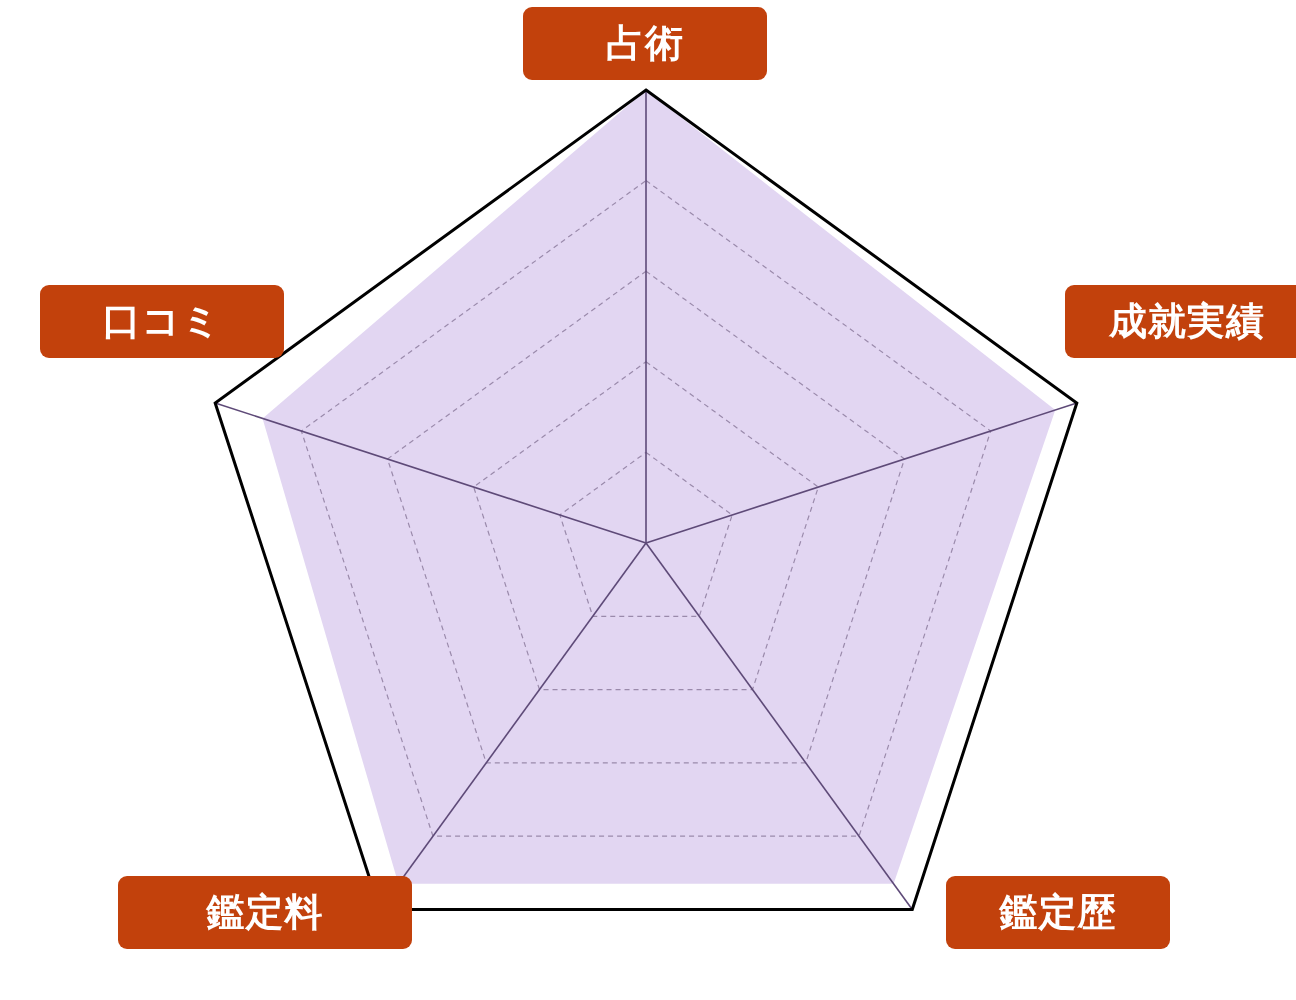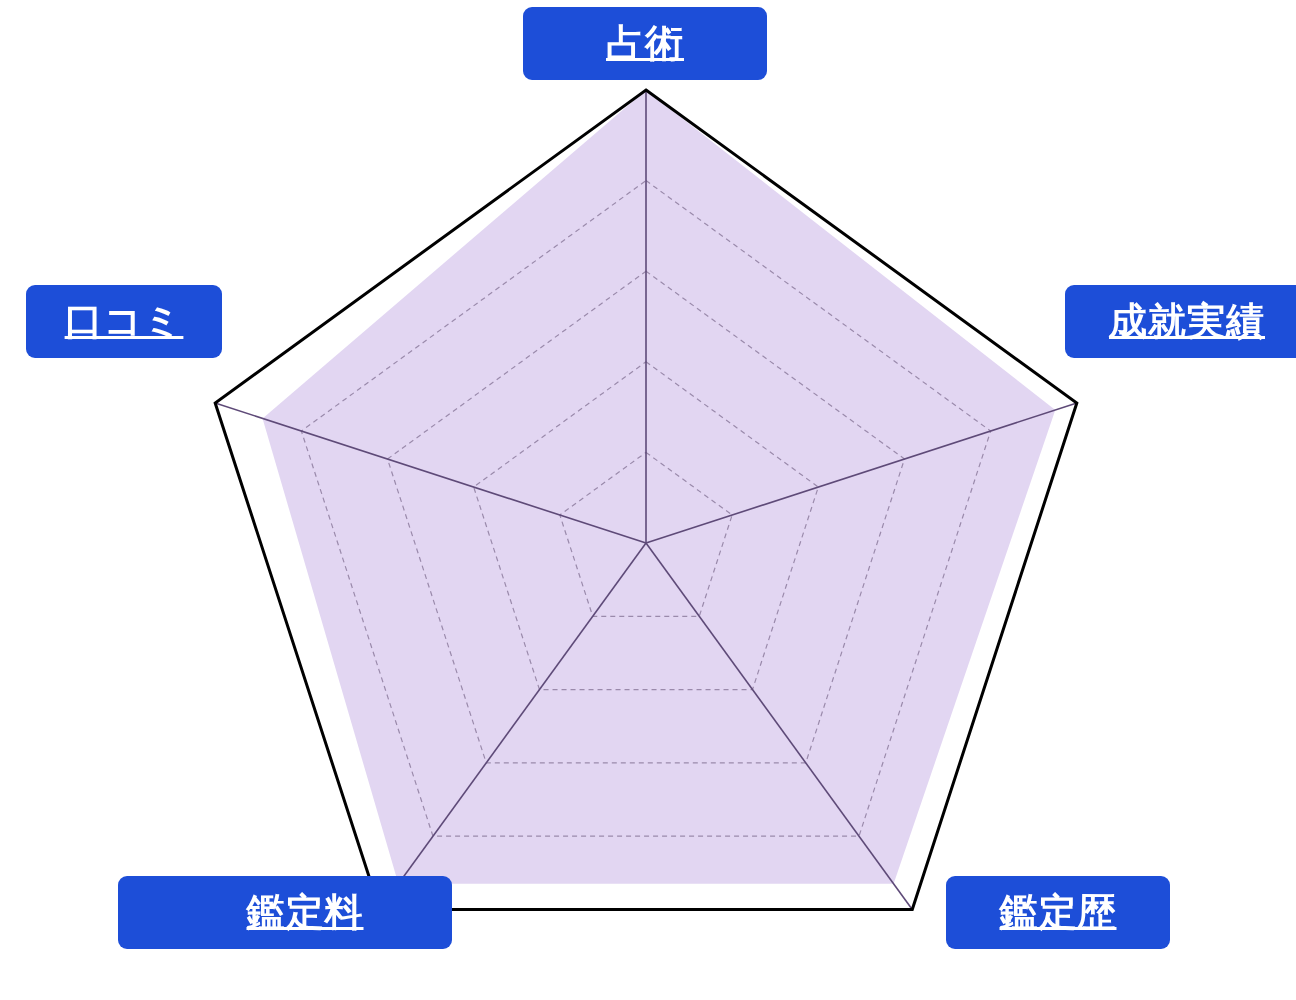--- a/index.html
+++ b/index.html
@@ -1,28 +1,27 @@
 <!DOCTYPE html>
 <html><head>
 <meta charset="utf-8">
 <style>
   html, body { margin: 0; padding: 0; background: #ffffff; }
   body { width: 1296px; height: 1000px; position: relative; overflow: hidden; font-family: "DejaVu Sans", "Liberation Sans", sans-serif; }
   #chart { position: absolute; left: 0; top: 0; }
   .axis-label {
     position: absolute;
-    background: #1d4ed8;
+    background: #c2410c;
     color: #ffffff;
     border-radius: 9px;
     display: flex; align-items: center; justify-content: center;
     font-weight: bold;
     font-size: 38px;
     letter-spacing: 1px;
     height: 73px;
-    text-decoration: underline;
   }
 </style>
 </head>
 <body>
 
 <svg id="chart" width="1296" height="1000" viewBox="0 0 1296 1000">
     <polygon points="646,90 1055.2871717876192,410.0145364707414 893.628048938296,883.8307695602216 398.37195106170407,883.8307695602216 262.5625443252829,418.4136183778525" fill="#e2d6f2" stroke="none"></polygon>
     <polygon points="646,452.4 732.1657203763409,515.0030603096297 699.253343857698,616.2969396903702 592.746656142302,616.2969396903702 559.8342796236591,515.0030603096297" fill="none" stroke="#9a8aab" stroke-width="1.2" stroke-dasharray="5,4"></polygon>
     <polygon points="646,361.79999999999995 818.3314407526818,487.00612061925955 752.5066877153961,689.5938793807405 539.4933122846039,689.5938793807405 473.66855924731817,487.00612061925955" fill="none" stroke="#9a8aab" stroke-width="1.2" stroke-dasharray="5,4"></polygon>
     <polygon points="646,271.2 904.4971611290227,459.0091809288893 805.7600315730942,762.8908190711107 486.2399684269058,762.8908190711107 387.50283887097726,459.00918092888935" fill="none" stroke="#9a8aab" stroke-width="1.2" stroke-dasharray="5,4"></polygon>
@@ -31,14 +30,14 @@
     <line x1="646" y1="543" x2="1076.8286018817046" y2="403.01530154814884" stroke="#5e4a78" stroke-width="1.6"></line>
     <line x1="646" y1="543" x2="912.2667192884903" y2="909.4846984518513" stroke="#5e4a78" stroke-width="1.6"></line>
     <line x1="646" y1="543" x2="379.73328071150974" y2="909.4846984518513" stroke="#5e4a78" stroke-width="1.6"></line>
     <line x1="646" y1="543" x2="215.17139811829543" y2="403.01530154814884" stroke="#5e4a78" stroke-width="1.6"></line>
     <polygon points="646,90 1076.8286018817046,403.01530154814884 912.2667192884903,909.4846984518513 379.73328071150974,909.4846984518513 215.17139811829543,403.01530154814884" fill="none" stroke="#000000" stroke-width="3" stroke-linejoin="miter"></polygon>
   </svg>
 
 <div class="axis-label" style="left:523px; top:7px; width:244px;">占術</div>
 <div class="axis-label" style="left:1017px; top:285px; width:244px;margin-left:48px;">成就実績</div>
 <div class="axis-label" style="left:946px; top:876px; width:224px;">鑑定歴</div>
-<div class="axis-label" style="left:118px; top:876px; width:294px;padding-left:40px;">鑑定料</div>
-<div class="axis-label" style="left:26px; top:285px; width:196px;">口コミ</div>
+<div class="axis-label" style="left:118px; top:876px; width:294px;">鑑定料</div>
+<div class="axis-label" style="left:40px; top:285px; width:244px;">口コミ</div>
 
 </body></html>

